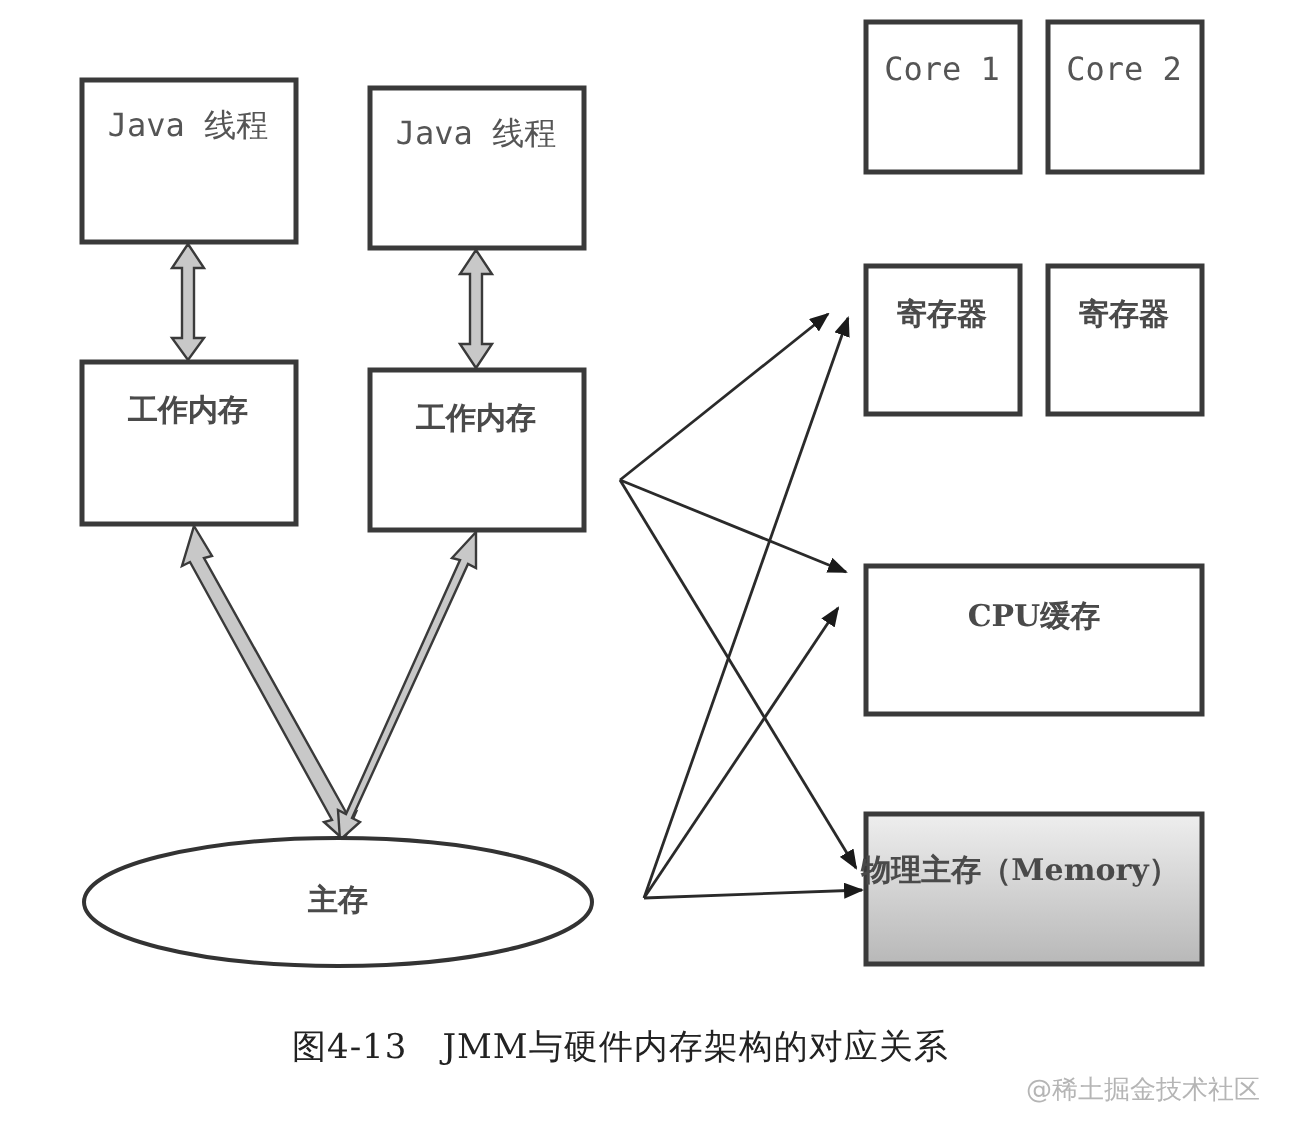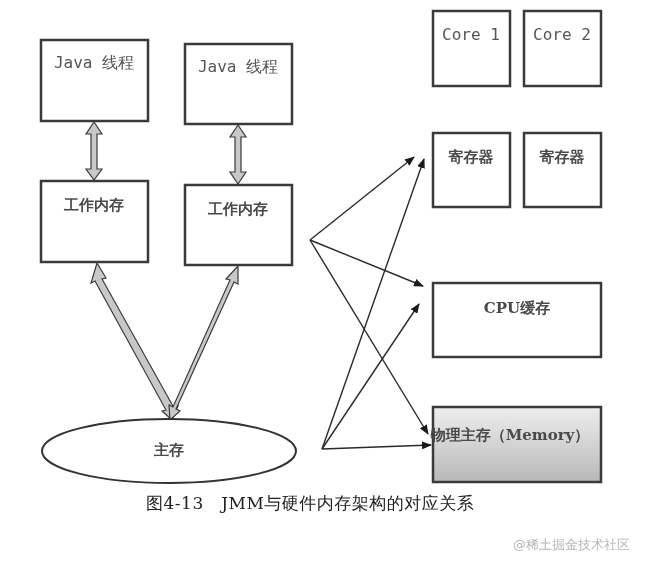--- a/index.html
+++ b/index.html
@@ -4,21 +4,21 @@
 <style>
   html, body { margin:0; padding:0; background:#ffffff; }
   body { width:654px; height:570px; position:relative; overflow:hidden;
          font-family:"DejaVu Sans Mono", monospace; }
   svg { position:absolute; left:0; top:0; }
   .box { fill:#ffffff; stroke:#3a3a3a; stroke-width:2.5; }
   .label { font-family:"DejaVu Sans Mono", monospace; font-size:16px; fill:#555555; }
   .label-cn { font-family:"DejaVu Serif", serif; font-size:15px; fill:#4a4a4a; font-weight:bold; }
   .thin { stroke:#2a2a2a; stroke-width:1.4; fill:none; }
   .fat { fill:#c8c8c8; stroke:#3a3a3a; stroke-width:1.2; }
-  .caption { position:absolute; left:146px; top:492px; font-family:"DejaVu Serif", serif;
+  .caption { position:absolute; left:146px; top:512px; font-family:"DejaVu Serif", serif;
              font-size:17px; color:#222222; letter-spacing:0.5px; }
   .watermark { position:absolute; left:513px; top:536px; font-family:"DejaVu Sans", sans-serif;
                font-size:13px; color:#b5b5b5; }
 </style>
 </head>
 <body>
 
 <svg width="654" height="570" viewBox="0 0 654 570">
   <defs>
     <marker id="ah" markerWidth="10" markerHeight="8" refX="9" refY="4" orient="auto" markerUnits="userSpaceOnUse">

